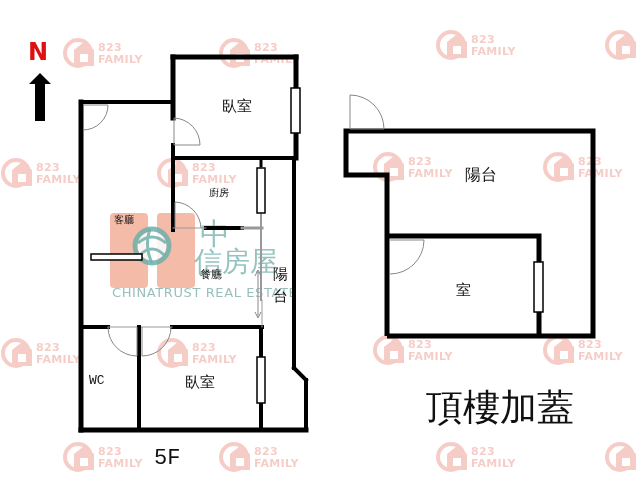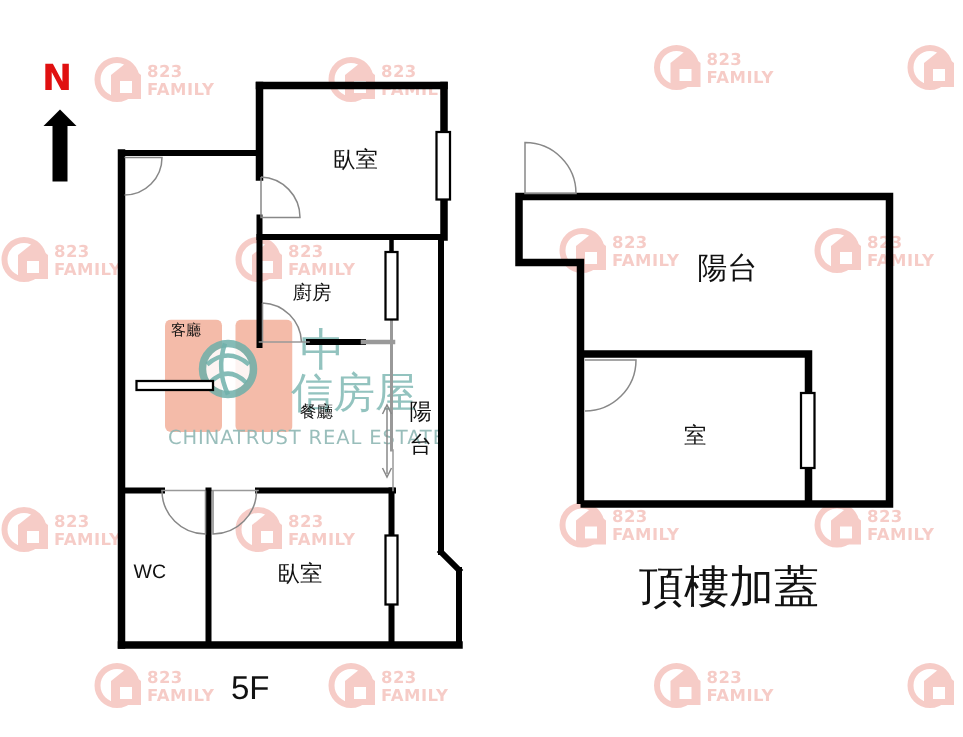--- a/index.html
+++ b/index.html
@@ -3,21 +3,21 @@
 <meta charset="utf-8">
 <style>
   html,body{margin:0;padding:0;background:#fff;}
   body{width:642px;height:491px;position:relative;overflow:hidden;font-family:"DejaVu Serif",serif;}
   .wm{position:absolute;width:90px;height:40px;opacity:0.28;}
   .wm svg{display:block}
   .wm .t1,.wm .t2{position:absolute;left:36px;font-family:"DejaVu Sans",sans-serif;font-weight:bold;color:#e04a3a;font-size:11px;line-height:11px;letter-spacing:0.3px;}
   .wm .t1{top:6px}
   .wm .t2{top:18px}
   svg.plan{position:absolute;left:0;top:0;}
-  .label{position:absolute;font-family:Liberation Sans, sans-serif;color:#111;white-space:nowrap;}
+  .label{position:absolute;font-family:Liberation Mono, monospace;color:#111;white-space:nowrap;}
   .north{position:absolute;left:28px;top:38px;color:#e01010;font-family:"DejaVu Sans",sans-serif;font-weight:bold;font-size:24px;}
   .ct-text{position:absolute;left:112px;top:285px;font-family:"DejaVu Sans",sans-serif;font-size:13px;color:#8fb7b4;letter-spacing:0.6px;opacity:0.9}
   .ct-big{position:absolute;left:194px;top:214px;font-family:"DejaVu Sans",sans-serif;font-size:44px;color:#6fb0aa;opacity:0.75;line-height:44px;}
 </style>
 </head>
 <body>
 
 <div>
   <div class="wm" style="left:62px;top:36px">
     <svg width="34" height="34">
@@ -241,24 +241,24 @@
   </g>
   <g fill="none" stroke="#888" stroke-width="1">
     <path d="M350 129 L350 95 A34 34 0 0 1 384 129 Z"></path>
     <path d="M390 240 L424 240 A34 34 0 0 1 390 274"></path>
   </g>
 </svg>
 
 <span class="north">N</span>
 
 <span class="label" style="left:222px;top:97px;font-size:15px">臥室</span>
-<span class="label" style="left:195px;top:186px;font-size:13px">廚房</span>
+<span class="label" style="left:209px;top:186px;font-size:10px">廚房</span>
 <span class="label" style="left:114px;top:213px;font-size:10px">客廳</span>
 <span class="label" style="left:200px;top:267px;font-size:11px">餐廳</span>
 <span class="label" style="left:273px;top:265px;font-size:15px">陽</span>
 <span class="label" style="left:273px;top:287px;font-size:15px">台</span>
 <span class="label" style="left:89px;top:373px;font-size:13px">WC</span>
 <span class="label" style="left:185px;top:373px;font-size:15px">臥室</span>
 <span class="label" style="left:154px;top:446px;font-size:22px">5F</span>
 
-<span class="label" style="left:465px;top:165px;font-size:20px;font-family:Liberation Serif, serif">陽台</span>
+<span class="label" style="left:465px;top:165px;font-size:16px;font-family:Liberation Serif, serif">陽台</span>
 <span class="label" style="left:456px;top:281px;font-size:15px;font-family:'DejaVu Sans',sans-serif">室</span>
-<span class="label" style="left:426px;top:371px;font-size:30px">頂樓加蓋</span>
+<span class="label" style="left:426px;top:383px;font-size:37px">頂樓加蓋</span>
 
 </body></html>

